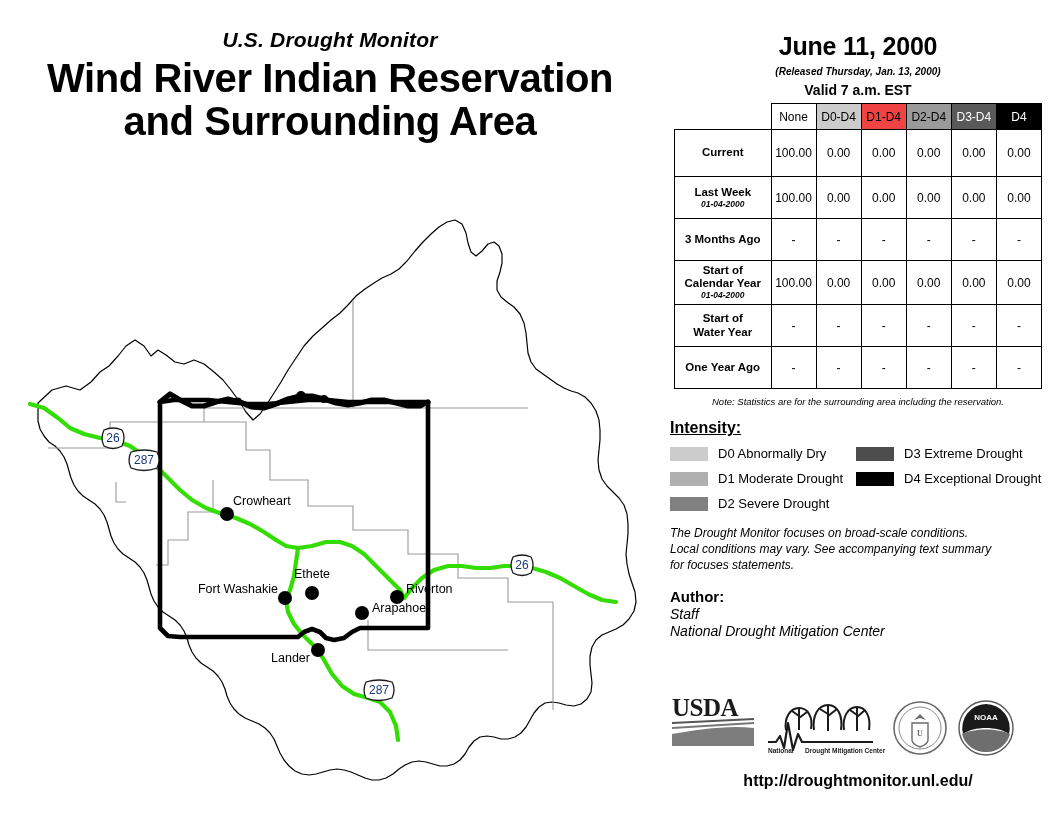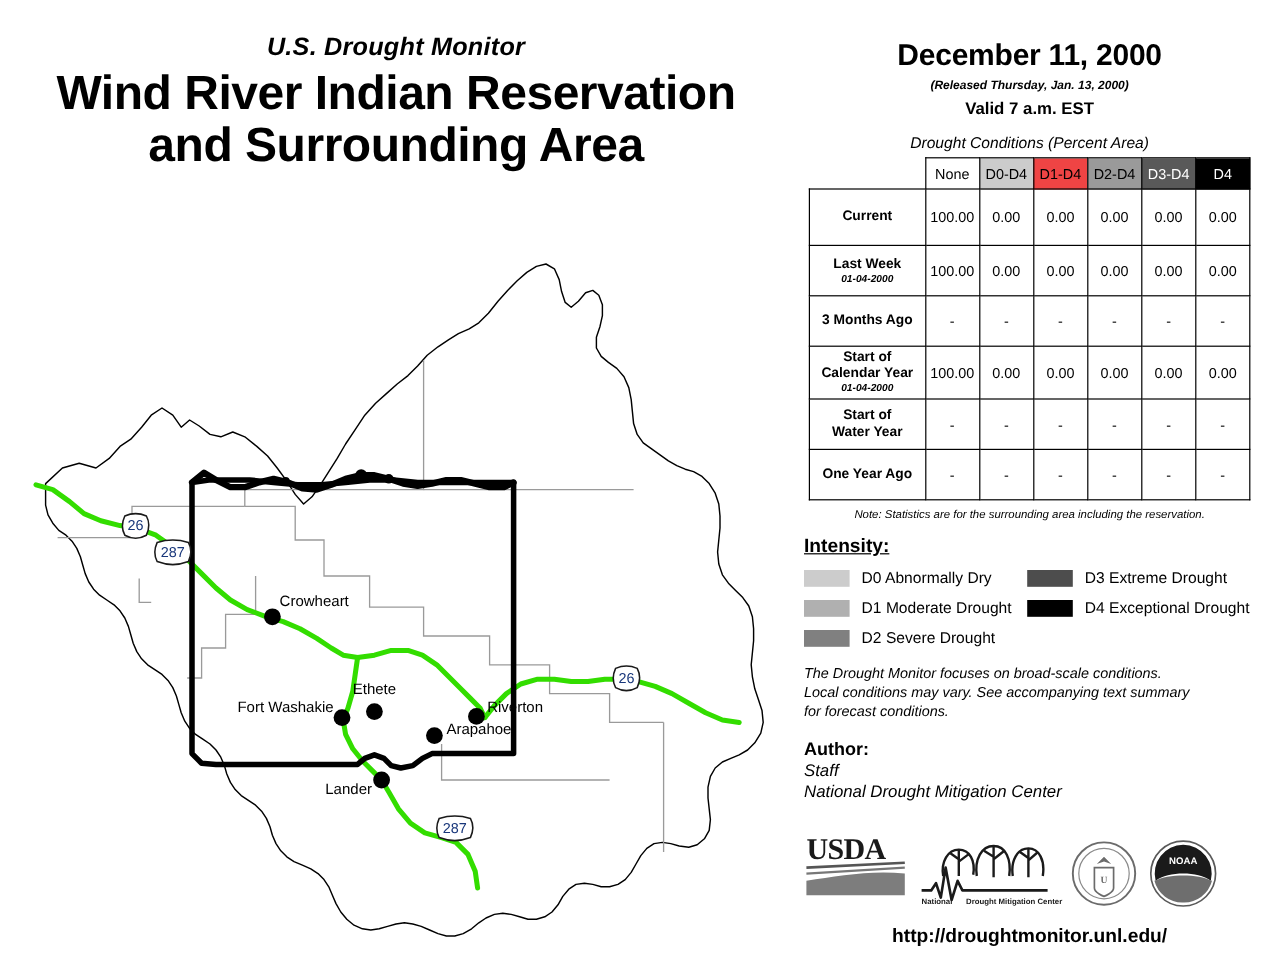--- a/index.html
+++ b/index.html
@@ -231,26 +231,25 @@
               <text x="371" y="544" class="shield-num">287</text>
             </g>
           </g>
       </svg>
     </div>
   </div>
 
   <div id="right-panel">
 
     <div id="date-block">
-      <div id="issue-date">December 11, 2000</div>
+      <div id="issue-date">June 11, 2000</div>
       <div id="released-date">(Released Thursday, Jan. 13, 2000)</div>
       <div id="valid-time">Valid 7 a.m. EST</div>
     </div>
 
-    <div id="table-caption">Drought Conditions (Percent Area)</div>
 
     <div id="stats-table-wrap">
       <table id="stats-table">
         <thead>
           <tr id="stats-head-row">
             <th class="corner"></th>
           <th class="hdr-none">None</th>
               <th class="hdr-d0">D0-D4</th>
               <th class="hdr-d1">D1-D4</th>
               <th class="hdr-d2">D2-D4</th>
@@ -345,21 +344,21 @@
               <span class="swatch" style="background: rgb(0, 0, 0);"></span>
               <span class="legend-text">D4 Exceptional Drought</span>
             </div>
           </div>
       </div>
     </div>
 
     <div id="focus-note">
       <div>The Drought Monitor focuses on broad-scale conditions.</div>
       <div>Local conditions may vary. See accompanying text summary</div>
-      <div>for forecast conditions.</div>
+      <div>for focuses statements.</div>
     </div>
 
     <div id="author-block">
       <div id="author-heading">Author:</div>
       <div id="author-name">Staff</div>
       <div id="author-org">National Drought Mitigation Center</div>
     </div>
 
     <div id="logo-row">
       <svg width="380" height="72" viewBox="0 0 380 72" xmlns="http://www.w3.org/2000/svg">

